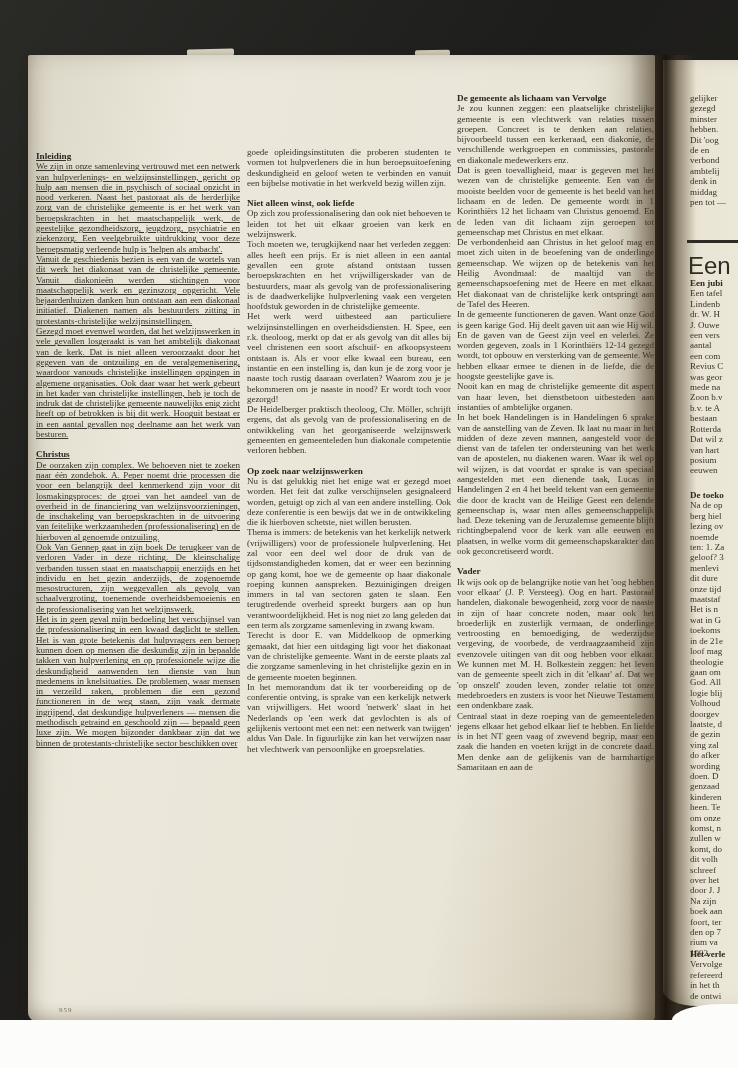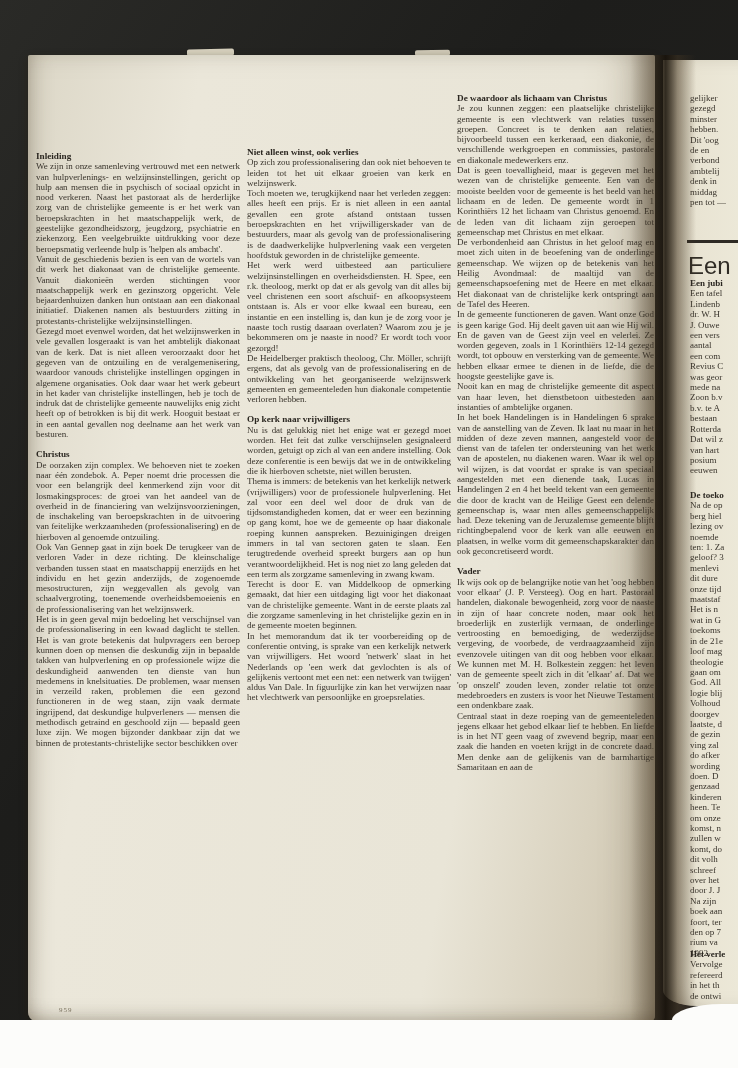--- a/index.html
+++ b/index.html
@@ -9,21 +9,21 @@
   .sliver.s1{left:187px;top:49px;width:47px;height:7px;transform:rotate(-1.2deg);}
   .sliver.s2{left:415px;top:50px;width:35px;height:6px;transform:rotate(-1deg);background:#cfc9b6;}
   .left-page{position:absolute;left:28px;top:55px;width:627px;height:967px;background:linear-gradient(100deg,#dcd7c7 0%,#ebe7da 22%,#e9e5d7 70%,#cfc6b0 98%);border-radius:2px 2px 6px 10px;box-shadow:inset 16px 0 22px -14px rgba(60,45,25,0.35),inset -34px 0 38px -22px rgba(55,42,22,0.5),inset 0 -14px 18px -12px rgba(60,45,25,0.28),0 3px 8px rgba(40,30,15,0.45);}
   .right-page{position:absolute;left:663px;top:60px;width:75px;height:946px;background:linear-gradient(90deg,#d8d0ba 0%,#e9e4d3 45%,#ece8d8 100%);border-bottom-left-radius:34px 16px;box-shadow:inset 22px 0 26px -16px rgba(50,38,20,0.55);}
   .crease{position:absolute;left:630px;top:55px;width:66px;height:967px;pointer-events:none;background:linear-gradient(90deg,rgba(70,55,35,0) 0%,rgba(70,55,35,0.35) 38%,rgba(24,18,10,0.82) 54%,rgba(70,55,35,0.42) 72%,rgba(70,55,35,0) 100%);z-index:6;}
   .bottom-white{position:absolute;left:0;top:1020px;width:738px;height:48px;background:#fcfcfa;z-index:7;}
   .corner-white{position:absolute;left:672px;top:1004px;width:66px;height:18px;background:#fcfcfa;border-top-left-radius:50px 16px;z-index:7;}
 
   .title{position:absolute;left:8px;top:60px;margin:0;font-family:"Liberation Sans",sans-serif;font-weight:400;font-size:34px;letter-spacing:-0.5px;color:#302c25;white-space:nowrap;}
   .col{position:absolute;overflow:hidden;color:#39342c;}
-  .col1{left:8px;top:96px;width:204px;max-height:870px;}
+  .col1{left:8px;top:96px;width:204px;max-height:870px;text-decoration:underline;}
   .col2{left:219px;top:92px;width:204px;max-height:875px;}
   .col3{left:429px;top:38px;width:197px;max-height:929px;}
   .col h3{margin:10px 0 0 0;font-size:9.2px;line-height:10.3px;color:#2b2721;}
   .col h3:first-child{margin-top:0;}
   .col p{margin:0;font-size:9px;line-height:10.3px;text-align:justify;white-space:pre-line;letter-spacing:-0.05px;}
   .pageno{position:absolute;left:7px;top:951px;font-size:7px;color:#7c7461;letter-spacing:1px;margin-left:24px;}
 
   .rp-frag,.rp-sec p{margin:0;font-size:9px;line-height:10.4px;white-space:pre;color:#39342c;}
   .rp-frag{position:absolute;left:27px;top:33px;}
   .rp-rule{position:absolute;left:24px;top:180px;width:54px;height:3px;background:#2e2a24;}
@@ -49,34 +49,35 @@
       <p>We zijn in onze samenleving vertrouwd met een netwerk van hulpverlenings- en welzijnsinstellingen, gericht op hulp aan mensen die in psychisch of sociaal opzicht in nood verkeren. Naast het pastoraat als de herderlijke zorg van de christelijke gemeente is er het werk van beroepskrachten in het maatschappelijk werk, de geestelijke gezondheidszorg, jeugdzorg, psychiatrie en ziekenzorg. Een veelgebruikte uitdrukking voor deze beroepsmatig verleende hulp is 'helpen als ambacht'.
 Vanuit de geschiedenis bezien is een van de wortels van dit werk het diakonaat van de christelijke gemeente. Vanuit diakonieën werden stichtingen voor maatschappelijk werk en gezinszorg opgericht. Vele bejaardenhuizen danken hun ontstaan aan een diakonaal initiatief. Diakenen namen als bestuurders zitting in protestants-christelijke welzijnsinstellingen.
 Gezegd moet evenwel worden, dat het welzijnswerken in vele gevallen losgeraakt is van het ambtelijk diakonaat van de kerk. Dat is niet alleen veroorzaakt door het gegeven van de ontzuiling en de veralgemenisering, waardoor vanouds christelijke instellingen opgingen in algemene organisaties. Ook daar waar het werk gebeurt in het kader van christelijke instellingen, heb je toch de indruk dat de christelijke gemeente nauwelijks enig zicht heeft op of betrokken is bij dit werk. Hooguit bestaat er in een aantal gevallen nog deelname aan het werk van besturen.</p>
       <h3>Christus</h3>
       <p>De oorzaken zijn complex. We behoeven niet te zoeken naar één zondebok. A. Peper noemt drie processen die voor een belangrijk deel kenmerkend zijn voor dit losmakingsproces: de groei van het aandeel van de overheid in de financiering van welzijnsvoorzieningen, de inschakeling van beroepskrachten in de uitvoering van feitelijke werkzaamheden (professionalisering) en de hierboven al genoemde ontzuiling.
 Ook Van Gennep gaat in zijn boek De terugkeer van de verloren Vader in deze richting. De kleinschalige verbanden tussen staat en maatschappij enerzijds en het individu en het gezin anderzijds, de zogenoemde mesostructuren, zijn weggevallen als gevolg van schaalvergroting, toenemende overheidsbemoeienis en de professionalisering van het welzijnswerk.
 Het is in geen geval mijn bedoeling het verschijnsel van de professionalisering in een kwaad daglicht te stellen. Het is van grote betekenis dat hulpvragers een beroep kunnen doen op mensen die deskundig zijn in bepaalde takken van hulpverlening en op professionele wijze die deskundigheid aanwenden ten dienste van hun medemens in knelsituaties. De problemen, waar mensen in verzeild raken, problemen die een gezond functioneren in de weg staan, zijn vaak dermate ingrijpend, dat deskundige hulpverleners — mensen die methodisch getraind en geschoold zijn — bepaald geen luxe zijn. We mogen bijzonder dankbaar zijn dat we binnen de protestants-christelijke sector beschikken over</p>
     </div>
 
     <div class="col col2">
-      <h3>Niet alleen winst, ook verlies</h3>
+      <p>goede opleidingsinstituten die proberen studenten te vormen tot hulpverleners die in hun beroepsuitoefening deskundigheid en geloof weten te verbinden en vanuit een bijbelse motivatie in het werkveld bezig willen zijn.</p>
+      <h3>Niet alleen winst, ook liefde</h3>
       <p>Op zich zou professionalisering dan ook niet behoeven te leiden tot het uit elkaar groeien van kerk en welzijnswerk.
 Toch moeten we, terugkijkend naar het verleden zeggen: alles heeft een prijs. Er is niet alleen in een aantal gevallen een grote afstand ontstaan tussen beroepskrachten en het vrijwilligerskader van de bestuurders, maar als gevolg van de professionalisering is de daadwerkelijke hulpverlening vaak een vergeten hoofdstuk geworden in de christelijke gemeente.
 Het werk werd uitbesteed aan particuliere welzijnsinstellingen en overheidsdiensten. H. Spee, een r.k. theoloog, merkt op dat er als gevolg van dit alles bij veel christenen een soort afschuif- en afkoopsysteem ontstaan is. Als er voor elke kwaal een bureau, een instantie en een instelling is, dan kun je de zorg voor je naaste toch rustig daaraan overlaten? Waarom zou je je bekommeren om je naaste in nood? Er wordt toch voor gezorgd!
 De Heidelberger praktisch theoloog, Chr. Möller, schrijft ergens, dat als gevolg van de professionalisering en de ontwikkeling van het georganiseerde welzijnswerk gemeenten en gemeenteleden hun diakonale competentie verloren hebben.</p>
-      <h3>Op kerk naar vrijwilligers</h3>
+      <h3>Op zoek naar welzijnswerken</h3>
       <p>Nu is dat gelukkig niet het enige wat er gezegd moet worden. Het feit dat zulke verschijnselen gesignaleerd worden, getuigt op zich al van een andere instelling. Ook deze conferentie is een bewijs dat we in de ontwikkeling die ik hierboven schetste, niet willen berusten.
 Thema is immers: de betekenis van het kerkelijk netwerk (vrijwilligers) voor de professionele hulpverlening. Het zal voor een deel wel door de druk van de tijdsomstandigheden komen, dat er weer een bezinning op gang komt, hoe we de gemeente op haar diakonale roeping kunnen aanspreken. Bezuinigingen dreigen immers in tal van sectoren gaten te slaan. Een terugtredende overheid spreekt burgers aan op hun verantwoordelijkheid. Het is nog niet zo lang geleden dat een term als zorgzame samenleving in zwang kwam.
 Terecht is door E. van Middelkoop de opmerking gemaakt, dat hier een uitdaging ligt voor het diakonaat van de christelijke gemeente. Want in de eerste plaats zal die zorgzame samenleving in het christelijke gezin en in de gemeente moeten beginnen.
 In het memorandum dat ik ter voorbereiding op de conferentie ontving, is sprake van een kerkelijk netwerk van vrijwilligers. Het woord 'netwerk' slaat in het Nederlands op 'een werk dat gevlochten is als of gelijkenis vertoont met een net: een netwerk van twijgen' aldus Van Dale. In figuurlijke zin kan het verwijzen naar het vlechtwerk van persoonlijke en groepsrelaties.</p>
     </div>
 
     <div class="col col3">
-      <h3>De waardoor als lichaam van Christus</h3>
+      <h3>De gemeente als lichaam van Vervolge</h3>
       <p>Je zou kunnen zeggen: een plaatselijke christelijke gemeente is een vlechtwerk van relaties tussen groepen. Concreet is te denken aan relaties, bijvoorbeeld tussen een kerkeraad, een diakonie, de verschillende werkgroepen en commissies, pastorale en diakonale medewerkers enz.
 Dat is geen toevalligheid, maar is gegeven met het wezen van de christelijke gemeente. Een van de mooiste beelden voor de gemeente is het beeld van het lichaam en de leden. De gemeente wordt in 1 Korinthiërs 12 het lichaam van Christus genoemd. En de leden van dit lichaam zijn geroepen tot gemeenschap met Christus en met elkaar.
 De verbondenheid aan Christus in het geloof mag en moet zich uiten in de beoefening van de onderlinge gemeenschap. We wijzen op de betekenis van het Heilig Avondmaal: de maaltijd van de gemeenschapsoefening met de Heere en met elkaar. Het diakonaat van de christelijke kerk ontspringt aan de Tafel des Heeren.
 In de gemeente functioneren de gaven. Want onze God is geen karige God. Hij deelt gaven uit aan wie Hij wil. En de gaven van de Geest zijn veel en velerlei. Ze worden gegeven, zoals in 1 Korinthiërs 12-14 gezegd wordt, tot opbouw en versterking van de gemeente. We hebben elkaar ermee te dienen in de liefde, die de hoogste geestelijke gave is.
 Nooit kan en mag de christelijke gemeente dit aspect van haar leven, het dienstbetoon uitbesteden aan instanties of ambtelijke organen.
 In het boek Handelingen is in Handelingen 6 sprake van de aanstelling van de Zeven. Ik laat nu maar in het midden of deze zeven mannen, aangesteld voor de dienst van de tafelen ter ondersteuning van het werk van de apostelen, nu diakenen waren. Waar ik wel op wil wijzen, is dat voordat er sprake is van speciaal aangestelden met een dienende taak, Lucas in Handelingen 2 en 4 het beeld tekent van een gemeente die door de kracht van de Heilige Geest een delende gemeenschap is, waar men alles gemeenschappelijk had. Deze tekening van de Jeruzalemse gemeente blijft richtingbepalend voor de kerk van alle eeuwen en plaatsen, in welke vorm dit gemeenschapskarakter dan ook geconcretiseerd wordt.</p>
       <h3>Vader</h3>
       <p>Ik wijs ook op de belangrijke notie van het 'oog hebben voor elkaar' (J. P. Versteeg). Oog en hart. Pastoraal handelen, diakonale bewogenheid, zorg voor de naaste in zijn of haar concrete noden, maar ook het broederlijk en zusterlijk vermaan, de onderlinge vertroosting en bemoediging, de wederzijdse vergeving, de voorbede, de verdraagzaamheid zijn evenzovele uitingen van dit oog hebben voor elkaar. We kunnen met M. H. Bolkestein zeggen: het leven van de gemeente speelt zich in dit 'elkaar' af. Dat we 'op onszelf' zouden leven, zonder relatie tot onze medebroeders en zusters is voor het Nieuwe Testament een ondenkbare zaak.
 Centraal staat in deze roeping van de gemeenteleden jegens elkaar het gebod elkaar lief te hebben. En liefde is in het NT geen vaag of zwevend begrip, maar een zaak die handen en voeten krijgt in de concrete daad. Men denke aan de gelijkenis van de barmhartige Samaritaan en aan de</p>
     </div>

